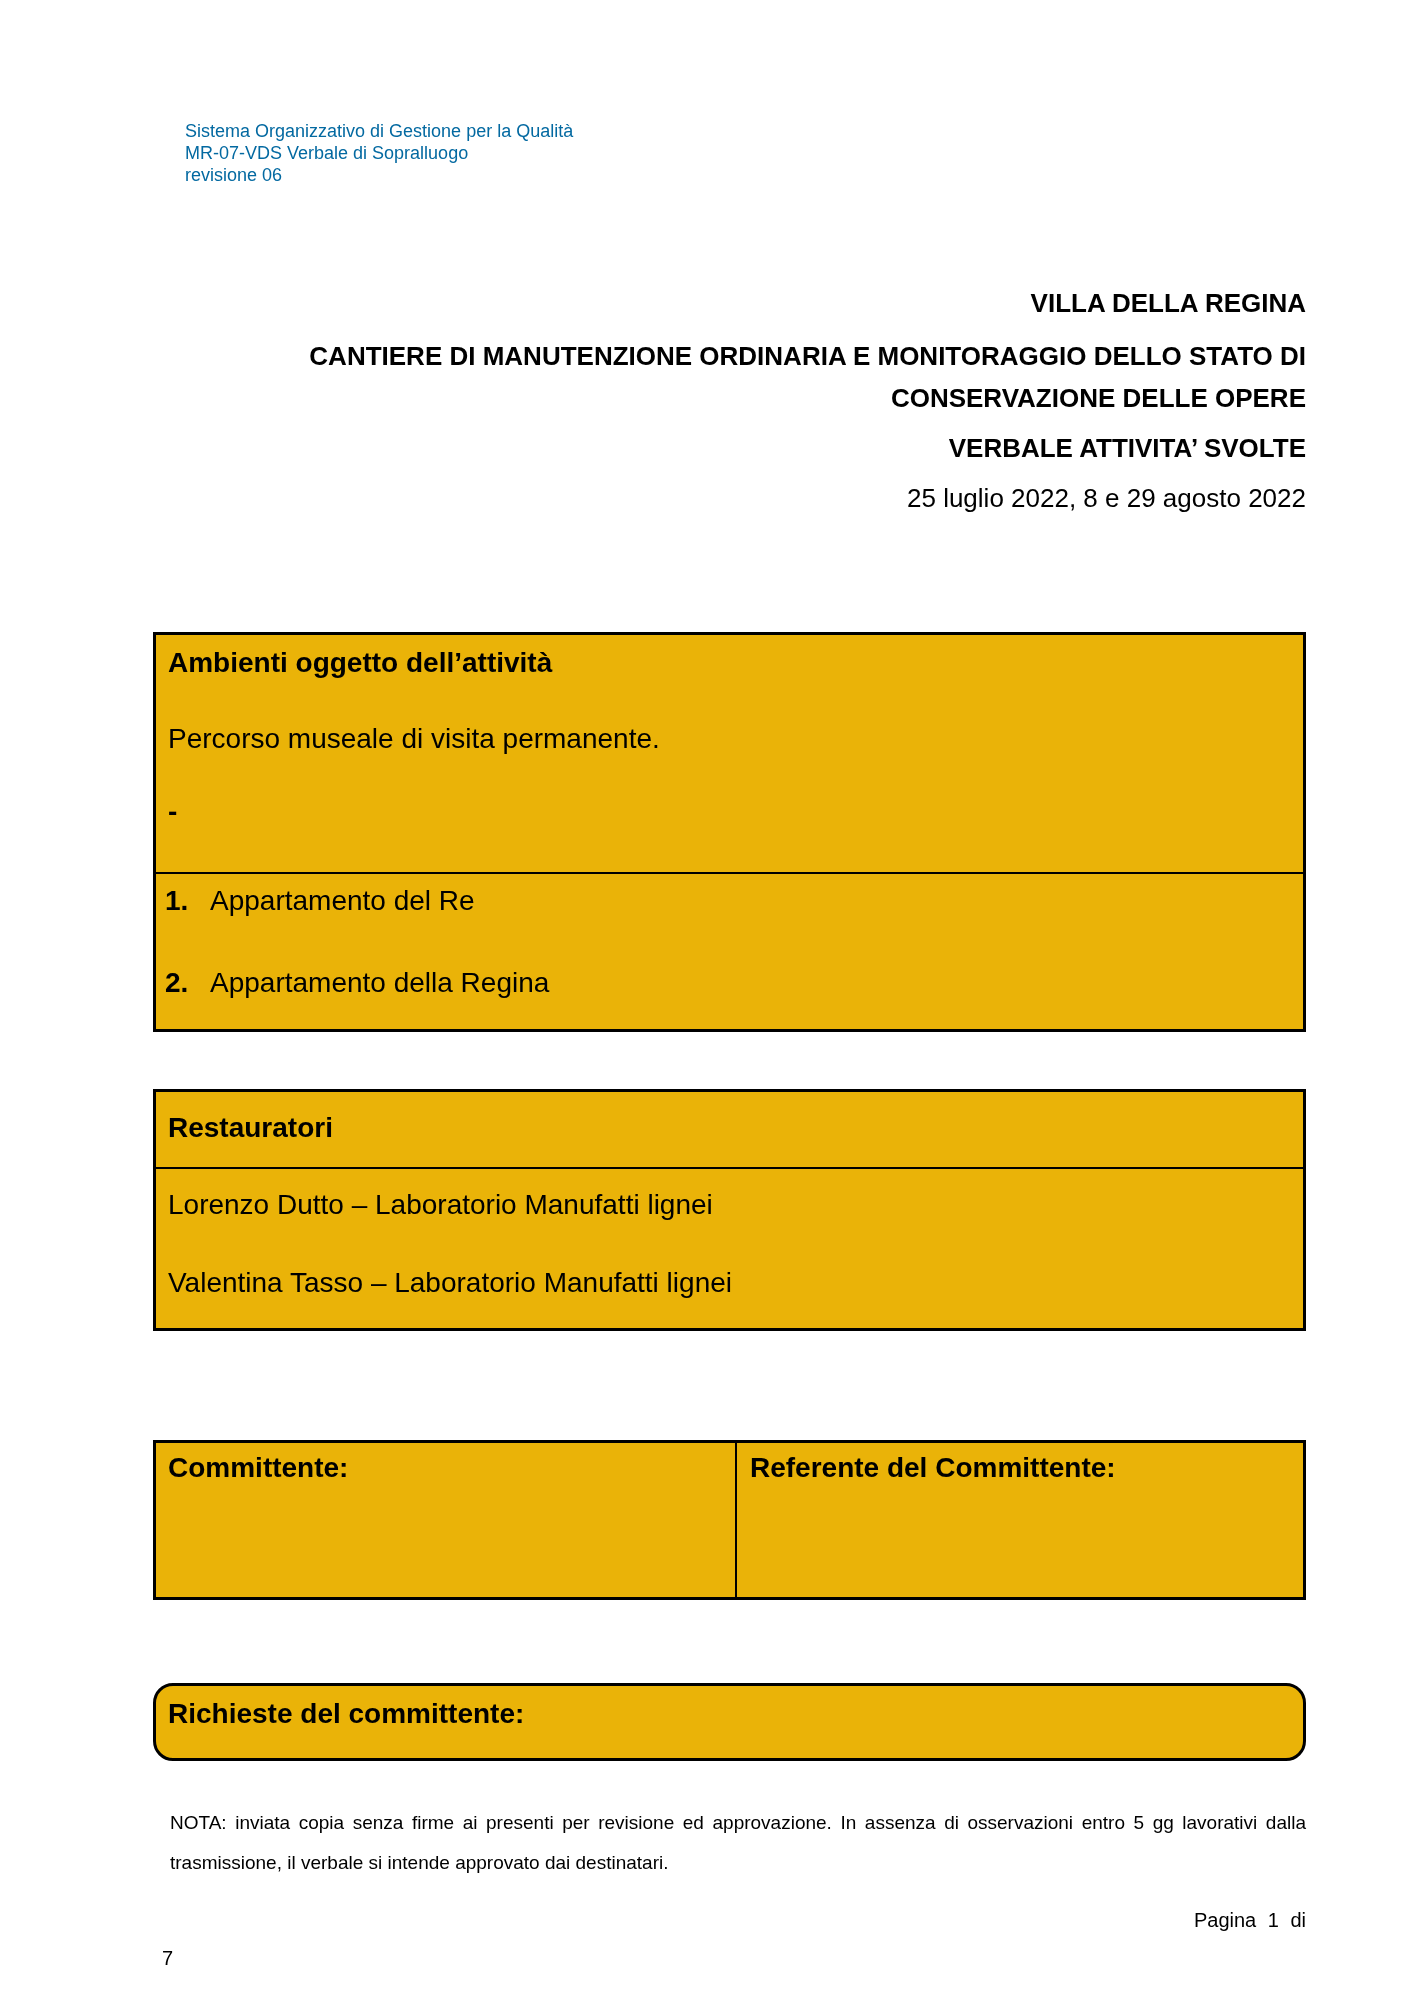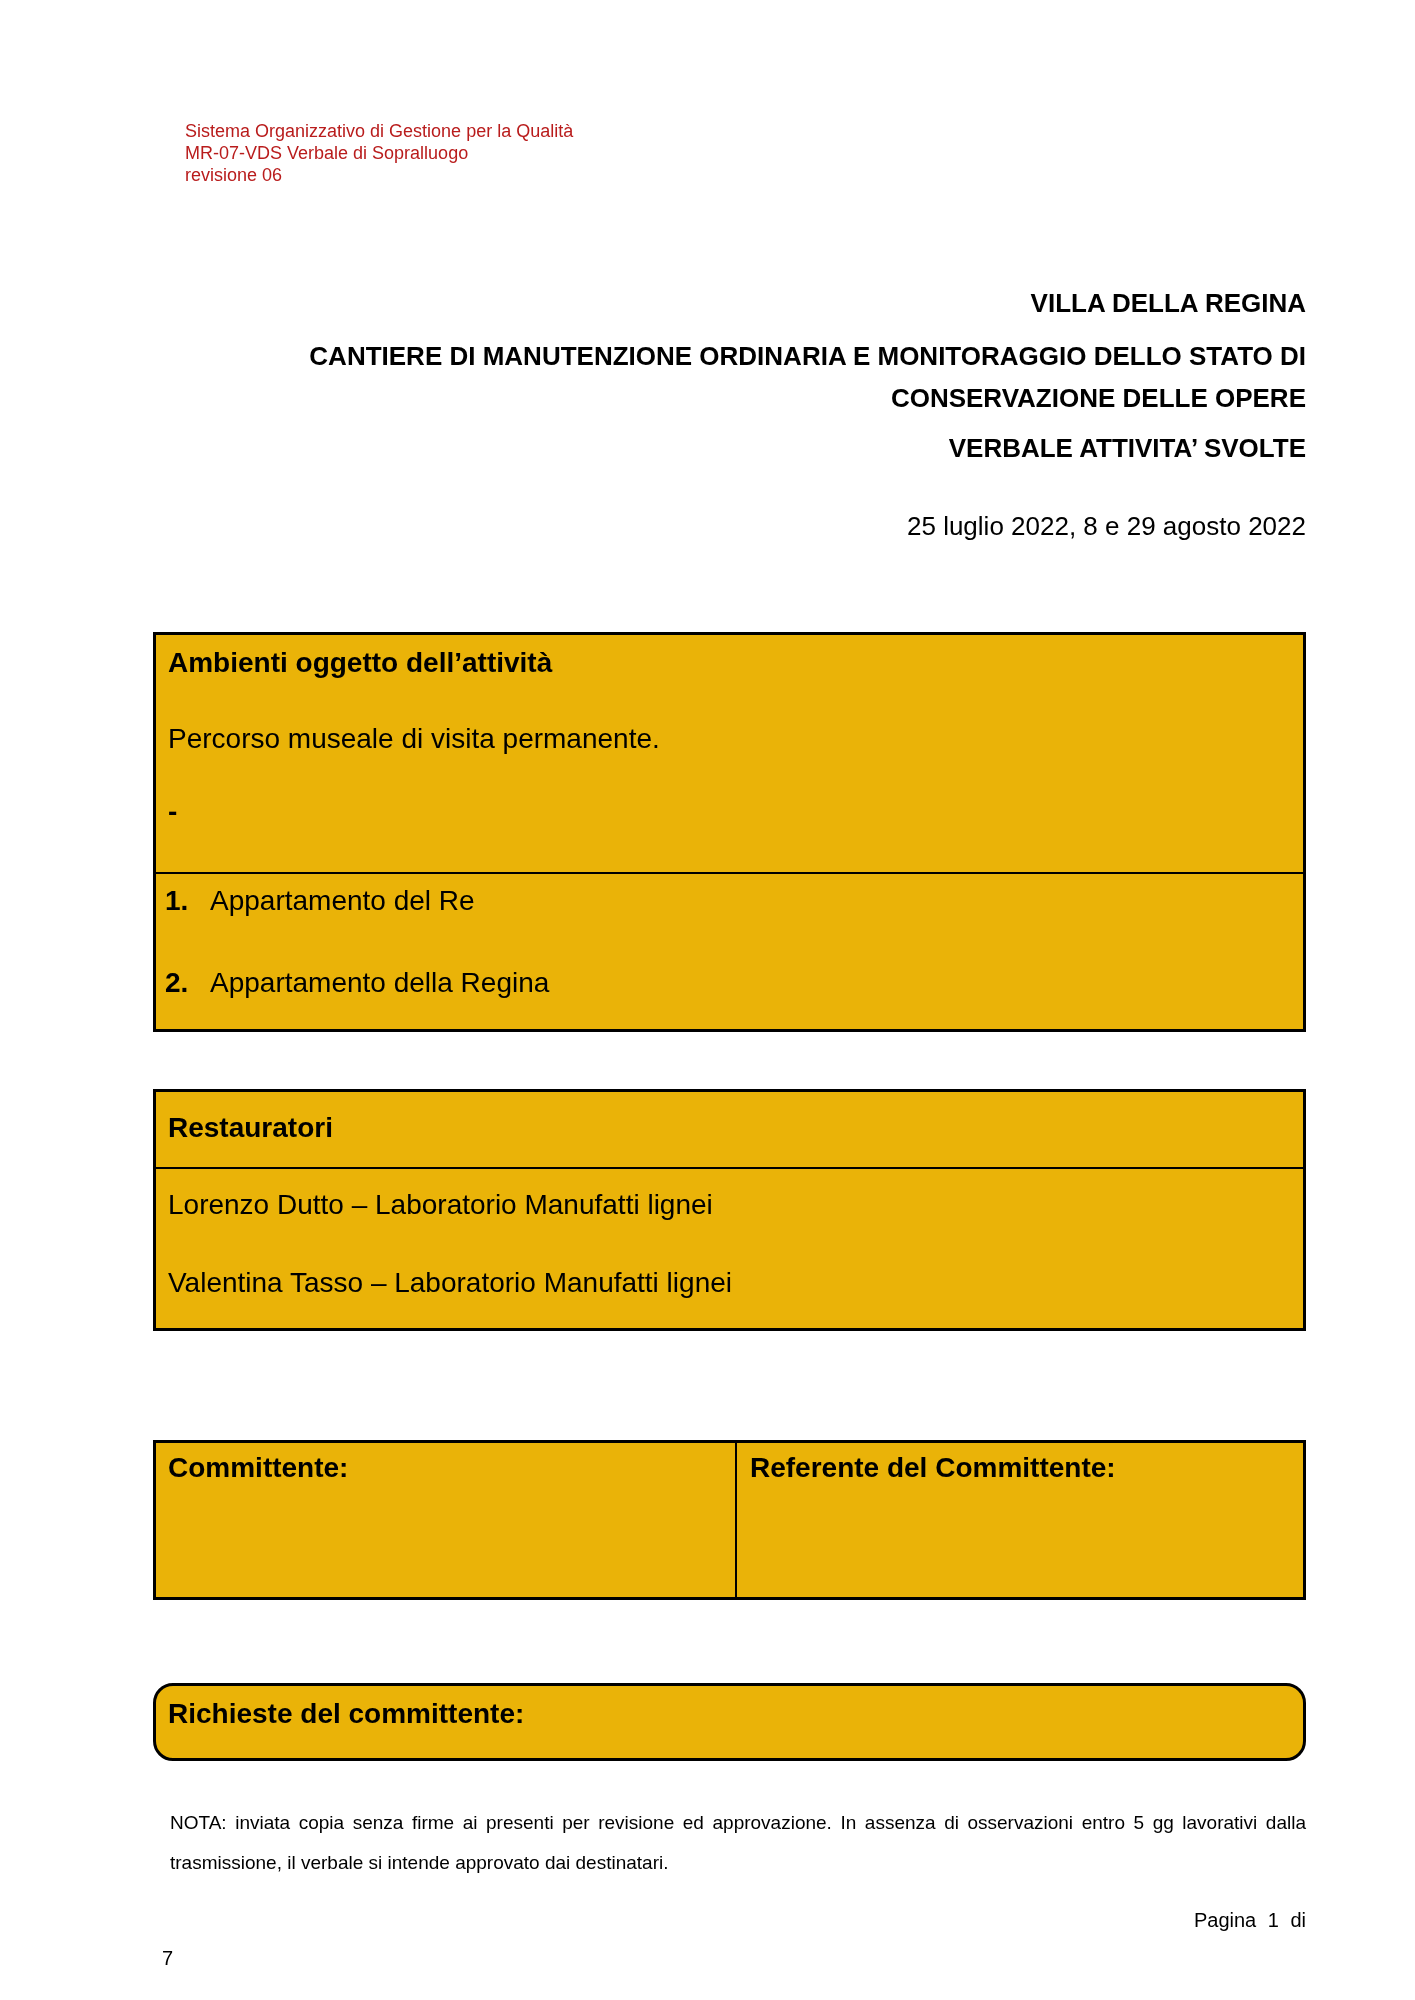--- a/index.html
+++ b/index.html
@@ -6,21 +6,21 @@
   .page{
     position:relative;
     width:1415px;height:2000px;
     background:#ffffff;
     font-family:"Liberation Sans","DejaVu Sans",sans-serif;
     color:#000;
     overflow:hidden;
   }
   .abs{position:absolute;}
   
-  .doc-header{left:185px;top:120px;font-size:18px;line-height:22px;color:#b91c1c;}
+  .doc-header{left:185px;top:120px;font-size:18px;line-height:22px;color:#0369a1;}
   
   .center-band{left:153px;width:1153px;text-align:right;}
   .t-bold{font-weight:bold;font-size:26px;line-height:32px;}
   .t-sub{font-weight:bold;font-size:26px;line-height:42px;}
   .t-date{font-size:26px;line-height:32px;}
   
   .box{
     position:absolute;
     left:153px;width:1153px;
     border:3px solid #000;
@@ -49,21 +49,21 @@
 
   <div class="abs doc-header">
     <div>Sistema Organizzativo di Gestione per la Qualità</div>
     <div>MR-07-VDS Verbale di Sopralluogo</div>
     <div>revisione 06</div>
   </div>
 
   <div class="abs center-band t-bold" style="top:287px;">VILLA DELLA REGINA</div>
   <div class="abs center-band t-bold" style="top:432px;">VERBALE ATTIVITA’ SVOLTE</div>
   <div class="abs center-band t-sub" style="top:335px;">CANTIERE DI MANUTENZIONE ORDINARIA E MONITORAGGIO DELLO STATO DI CONSERVAZIONE DELLE OPERE</div>
-  <div class="abs center-band t-date" style="top:482px;margin-top:28px;">25 luglio 2022, 8 e 29 agosto 2022</div>
+  <div class="abs center-band t-date" style="top:482px;">25 luglio 2022, 8 e 29 agosto 2022</div>
 
   <div class="box" style="top:632px;height:400px;">
     <div class="cell divider-b" style="height:239px;">
       <div class="line b" style="top:11px;">Ambienti oggetto dell’attività</div>
       <div class="line" style="top:87px;">Percorso museale di visita permanente.</div>
       <div class="line b" style="top:160px;">-</div>
     </div>
     <div class="cell" style="height:153px;">
       <div class="line" style="top:10px;left:9px;"><span class="num">1.</span><span>Appartamento del Re</span></div>
       <div class="line" style="top:92px;left:9px;"><span class="num">2.</span><span>Appartamento della Regina</span></div>

